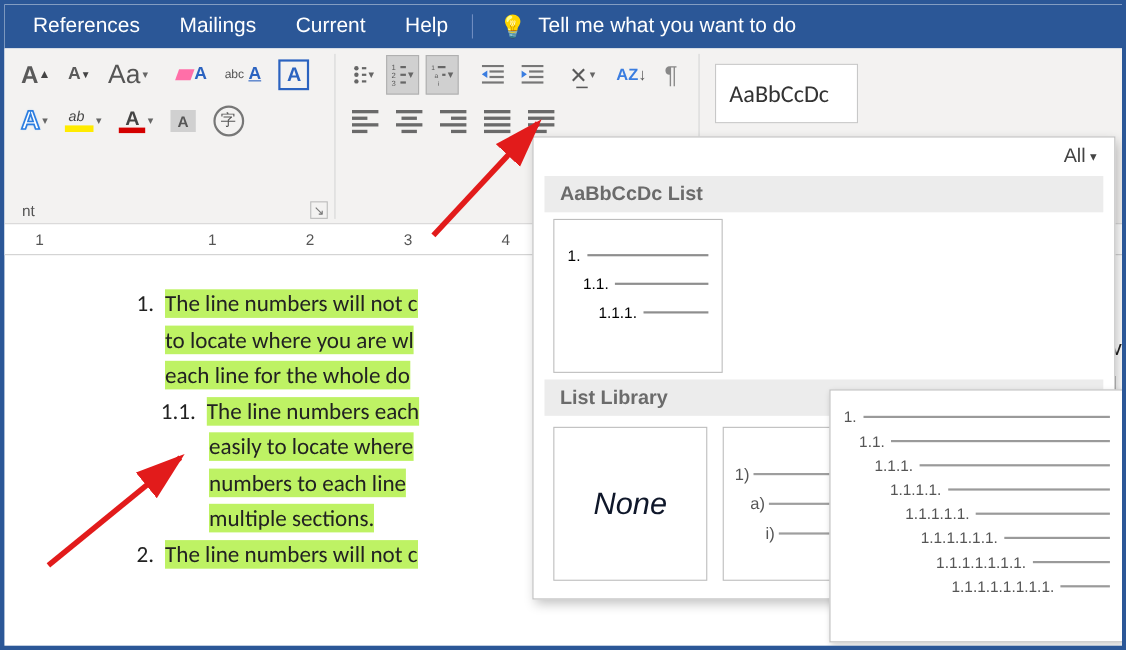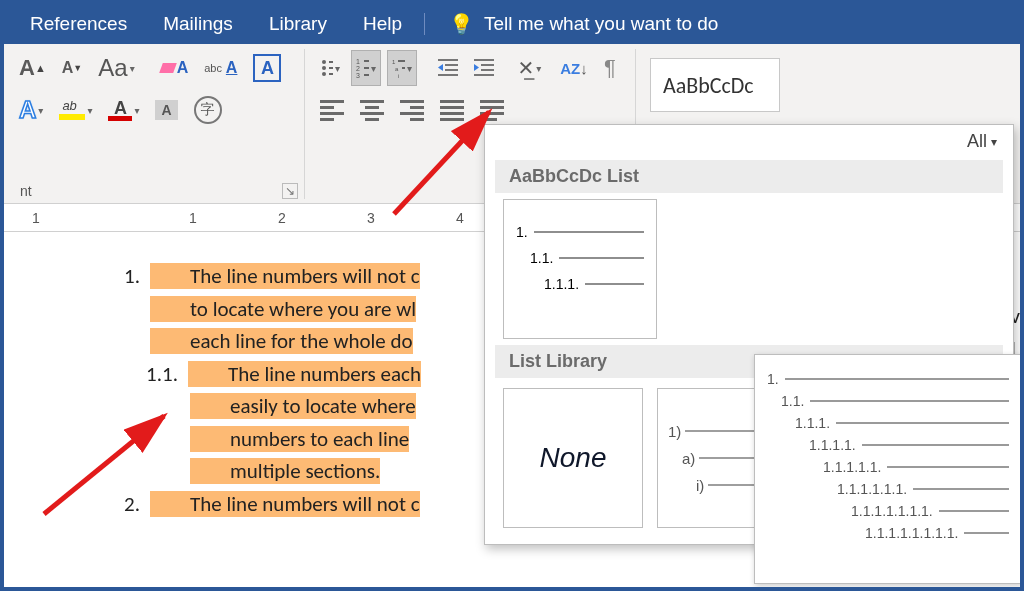--- a/index.html
+++ b/index.html
@@ -103,21 +103,21 @@
   .doc {
     padding: 28px 0 0 90px;
     font-family: Calibri, "Segoe UI", sans-serif;
     font-size: 21px;
     color: #222;
     line-height: 1.55;
     position:relative;
   }
   .doc .num { display:inline-block; width:56px; text-align:right; padding-right:10px; }
   .doc .num11 { display:inline-block; width:94px; text-align:right; padding-right:10px; }
-  .doc .sel { background:#fdba74;padding-left:40px; }
+  .doc .sel { background:#bef264; }
   .doc p { white-space: nowrap; overflow:hidden; }
   .doc .indent2 { padding-left: 40px; }
   
   
   .mll-panel {
     position:absolute;
     left:480px; top:120px;
     width:530px;
     background:#fff;
     border:1px solid #bdbdbd;
@@ -264,21 +264,21 @@
     height:3px; background:#6a6a6a; display:block;
   }
   .pilcrow { font-size:22px; color:#888; }
 </style>
 </head>
 <body>
 
 <div class="menubar">
   <div class="tab">References</div>
   <div class="tab">Mailings</div>
-  <div class="tab">Library</div>
+  <div class="tab">Current</div>
   <div class="tab">Help</div>
   <div class="pipe"></div>
   <span class="bulb">💡</span>
   <div class="tell">Tell me what you want to do</div>
 </div>
 
 <div class="ribbon">
 
   <div class="ribbon-group" style="width:300px">
     <div class="row">

